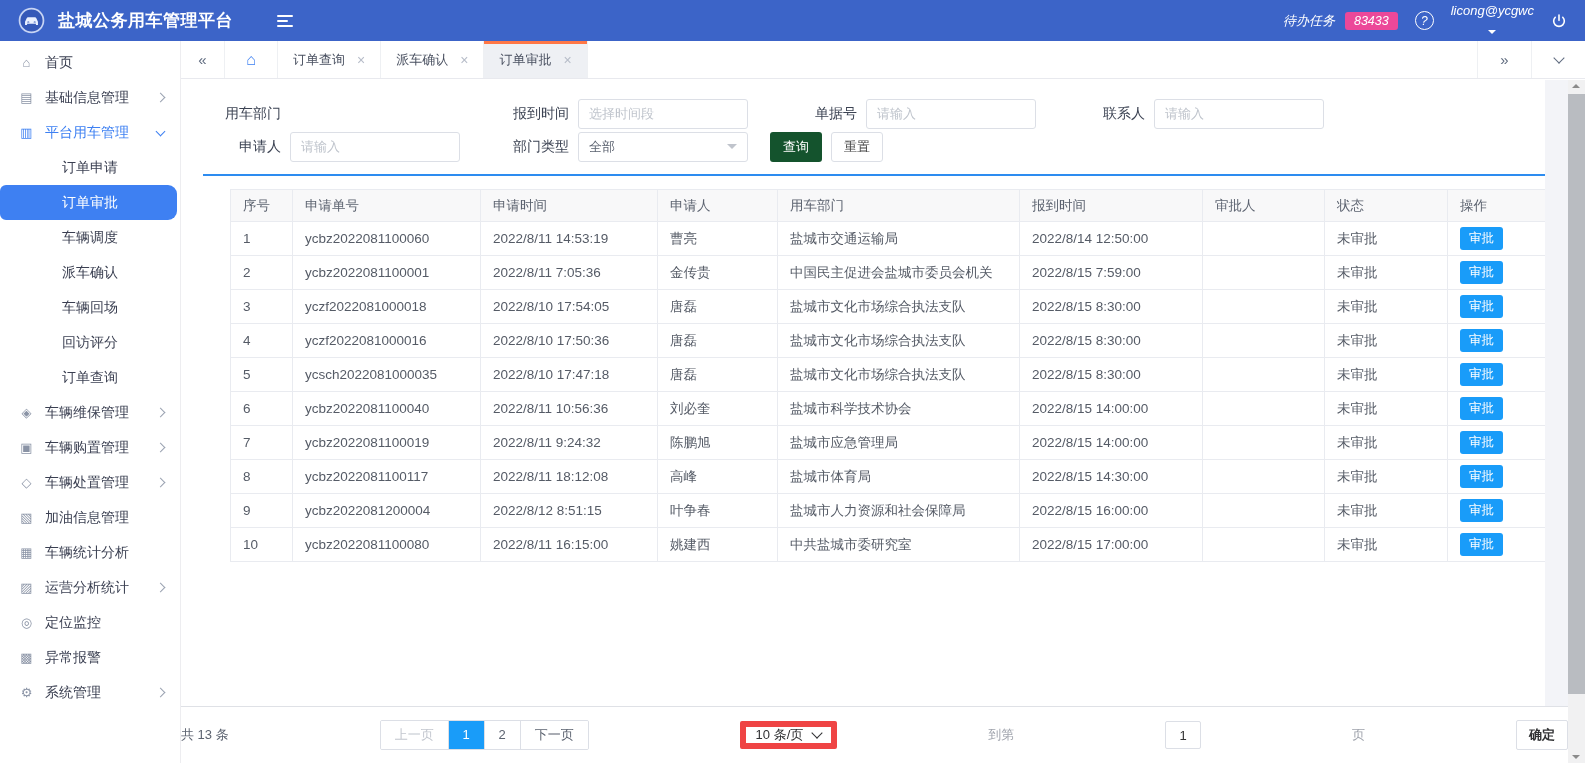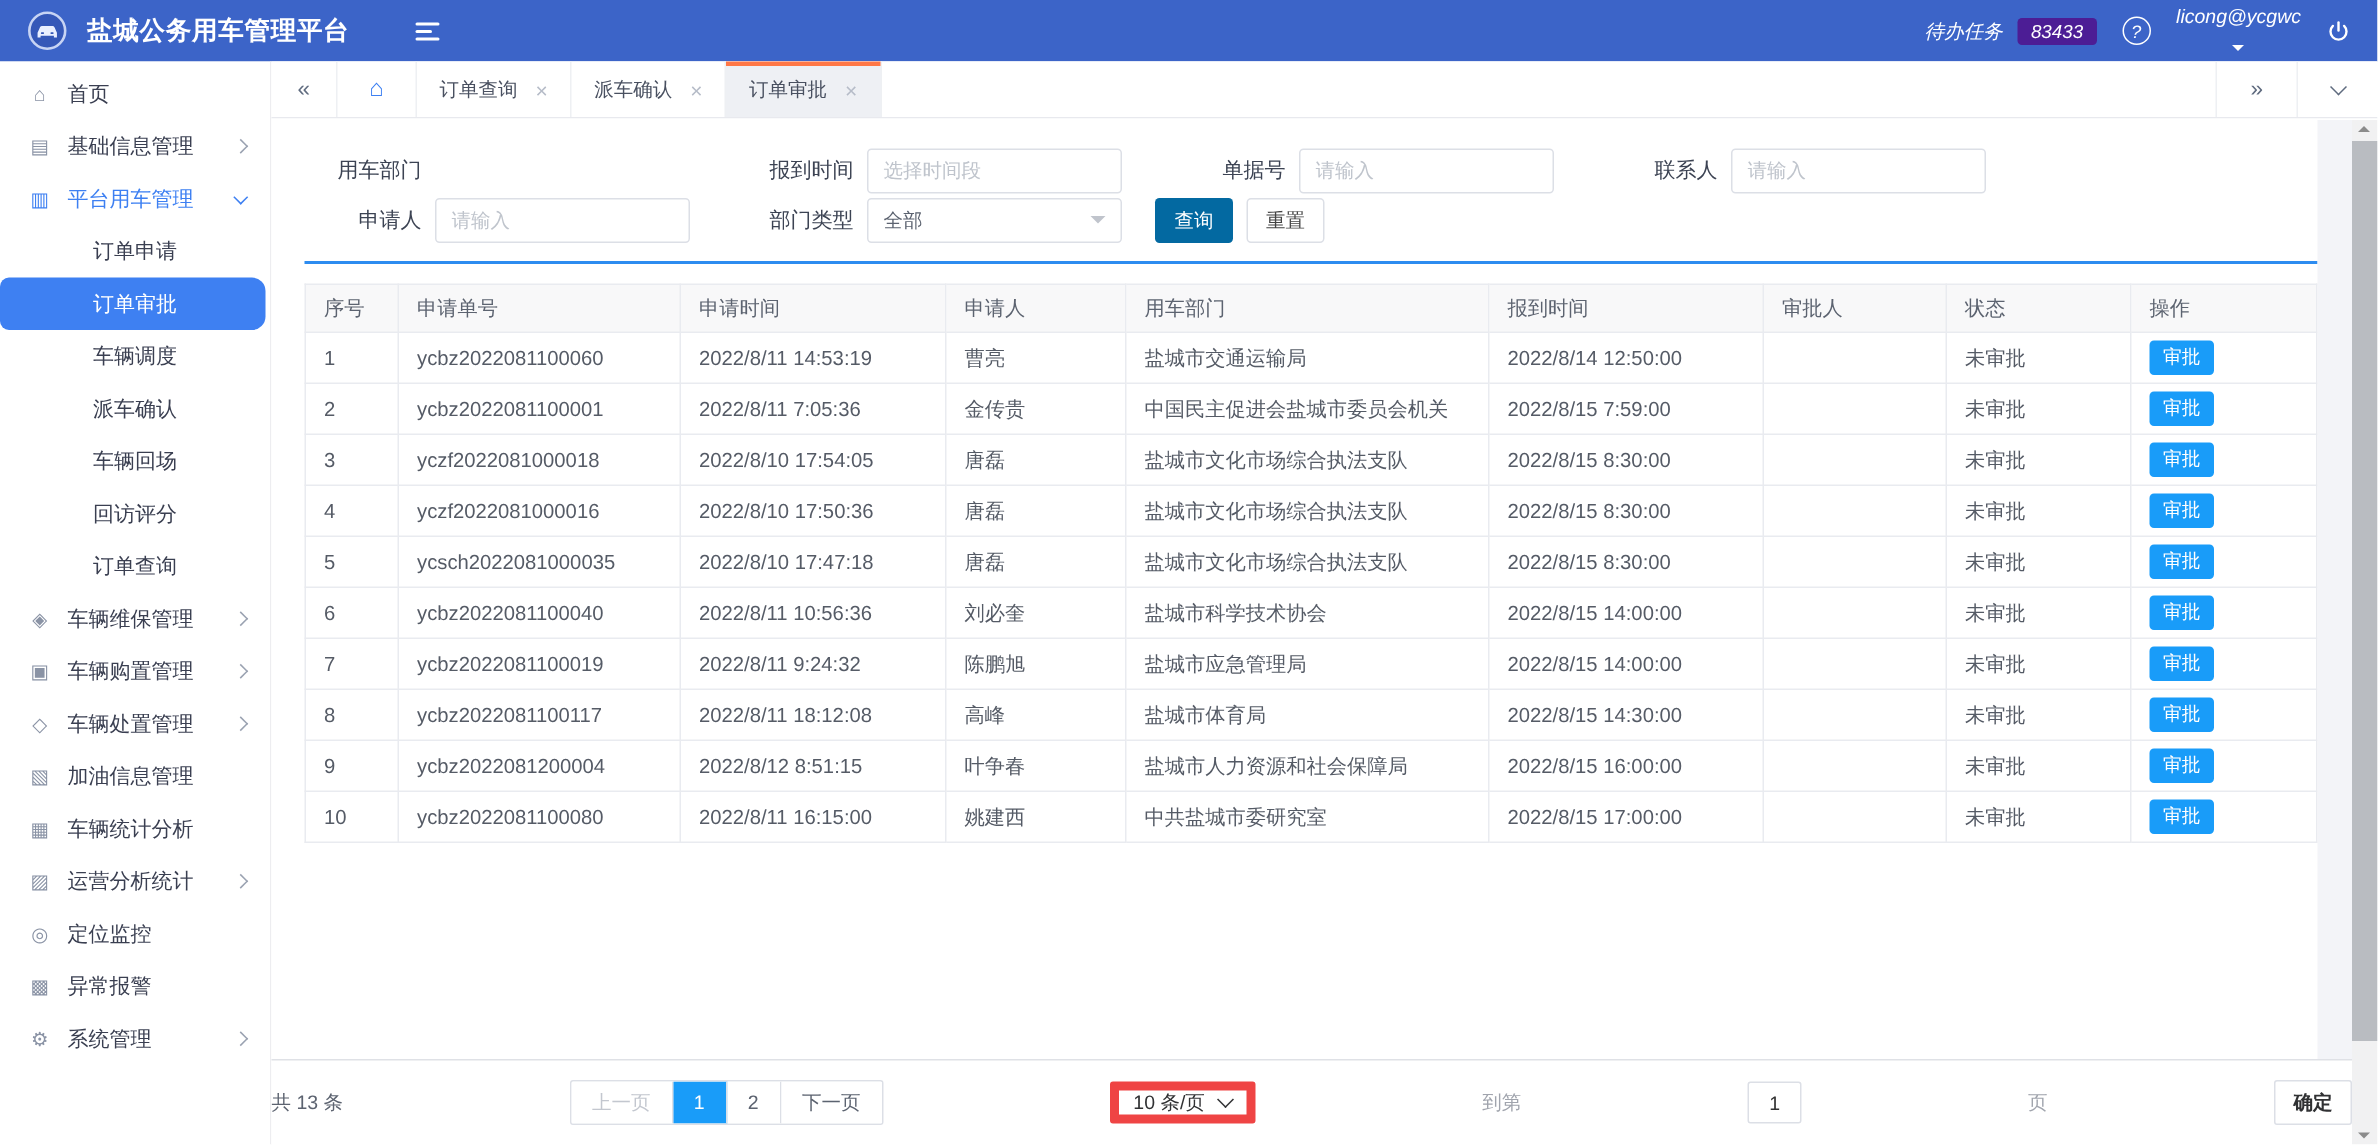--- a/index.html
+++ b/index.html
@@ -9,21 +9,21 @@
   
   .topbar { height:41px; background:#3c64c8; display:flex; align-items:center;
     padding:0 18px; color:#fff; }
   .logo { width:27px; height:27px; flex:0 0 auto; }
   .app-title { font-size:17px; font-weight:bold; margin-left:13px; letter-spacing:.5px; white-space:nowrap; }
   .fold { margin-left:44px; display:flex; flex-direction:column; gap:3px; cursor:pointer; }
   .fold i { display:block; height:2px; background:#fff; border-radius:1px; }
   .fold i:nth-child(1){ width:16px; } .fold i:nth-child(2){ width:11px; } .fold i:nth-child(3){ width:16px; }
   .top-right { margin-left:auto; display:flex; align-items:center; gap:17px; font-size:13px;font-style:italic; }
   .pending { display:flex; align-items:center; gap:10px; cursor:pointer; }
-  .badge { background:#4c1d95; border-radius:3px; padding:2px 9px; font-size:12.5px; }
+  .badge { background:#ec4899; border-radius:3px; padding:2px 9px; font-size:12.5px; }
   .help { width:19px; height:19px; border:1.5px solid #fff; border-radius:50%;
     display:flex; align-items:center; justify-content:center; font-size:12px; cursor:pointer; }
   .usermenu { display:flex; align-items:center; gap:8px; cursor:pointer;flex-direction:column; }
   .caret-dn { width:0; height:0; border:4.5px solid transparent; border-top-color:#fff; margin-top:4px; }
   .power { display:flex; cursor:pointer; }
 
   
   .body { display:flex; height:722px; }
   .sidebar { width:181px; background:#fff; border-right:1px solid #ededf0;
     padding-top:4px; overflow:hidden; flex:0 0 auto; }
@@ -67,28 +67,28 @@
   .f-label { width:87px; padding-right:9px; text-align:right; font-size:14px;
     color:#3c4353; white-space:nowrap; flex:0 0 auto; }
   .f-input { width:170px; height:30px; border:1px solid #dcdfe6; border-radius:3px;
     padding:0 10px; font-size:13px; color:#333; outline:none; }
   .f-input::placeholder { color:#bfc4cc; }
   .f-select { width:170px; height:30px; border:1px solid #dcdfe6; border-radius:3px;
     padding:0 10px; font-size:13px; color:#5c6370; display:flex; align-items:center;
     justify-content:space-between; cursor:pointer; background:#fff; }
   .tri-dn { width:0; height:0; border:5px solid transparent; border-top-color:#c0c4cc; margin-top:5px; }
   .f-buttons { display:flex; gap:9px; align-items:center; margin-left:-9px; }
-  .btn-primary { background:#0369a1; color:#fff; border:none; border-radius:3px;
+  .btn-primary { background:#14532d; color:#fff; border:none; border-radius:3px;
     height:30px; padding:0 13px; font-size:13px; cursor:pointer; }
   .btn-plain { background:#fff; border:1px solid #dcdfe6; border-radius:3px;
     height:30px; padding:0 12px; font-size:13px; color:#444; cursor:pointer; }
 
   .divider { height:2px; background:#2d8cf0; margin:11px 0 13px; }
 
-  table { width:100%; border-collapse:collapse; table-layout:fixed; }
+  table { width:100%; border-collapse:collapse; table-layout:fixed;margin-left:27px; }
   th, td { border:1px solid #e9ebf0; padding:0 12px; text-align:left;
     overflow:hidden; white-space:nowrap; }
   th { background:#f8f8f9; color:#5c6370; font-size:13.5px; font-weight:normal; height:32px; }
   td { color:#555b66; font-size:13.5px; height:34px; }
   .approve { background:#199cf9; color:#fff; border:none; border-radius:3px;
     font-size:12.5px; padding:3px 9px; cursor:pointer; }
 
   
   .pager { height:57px; border-top:1px solid #dfe1e6; background:#fff;
     display:flex; align-items:center; justify-content:space-between; gap:14px;

